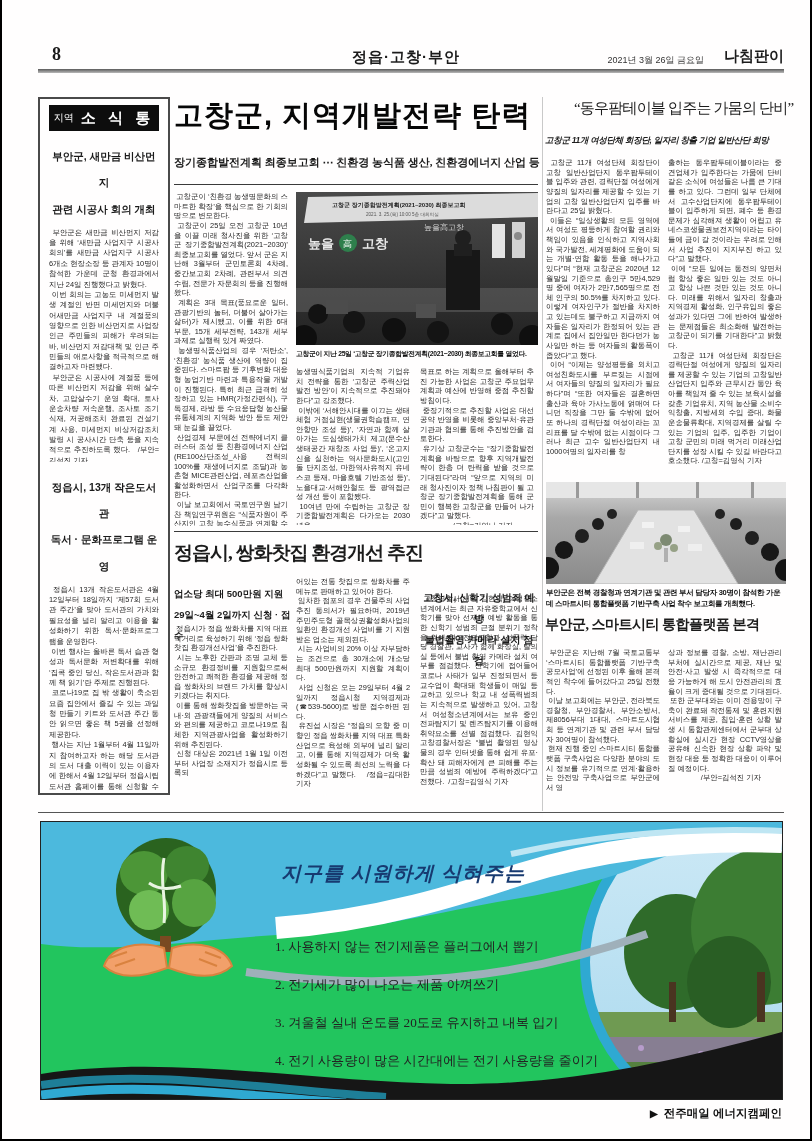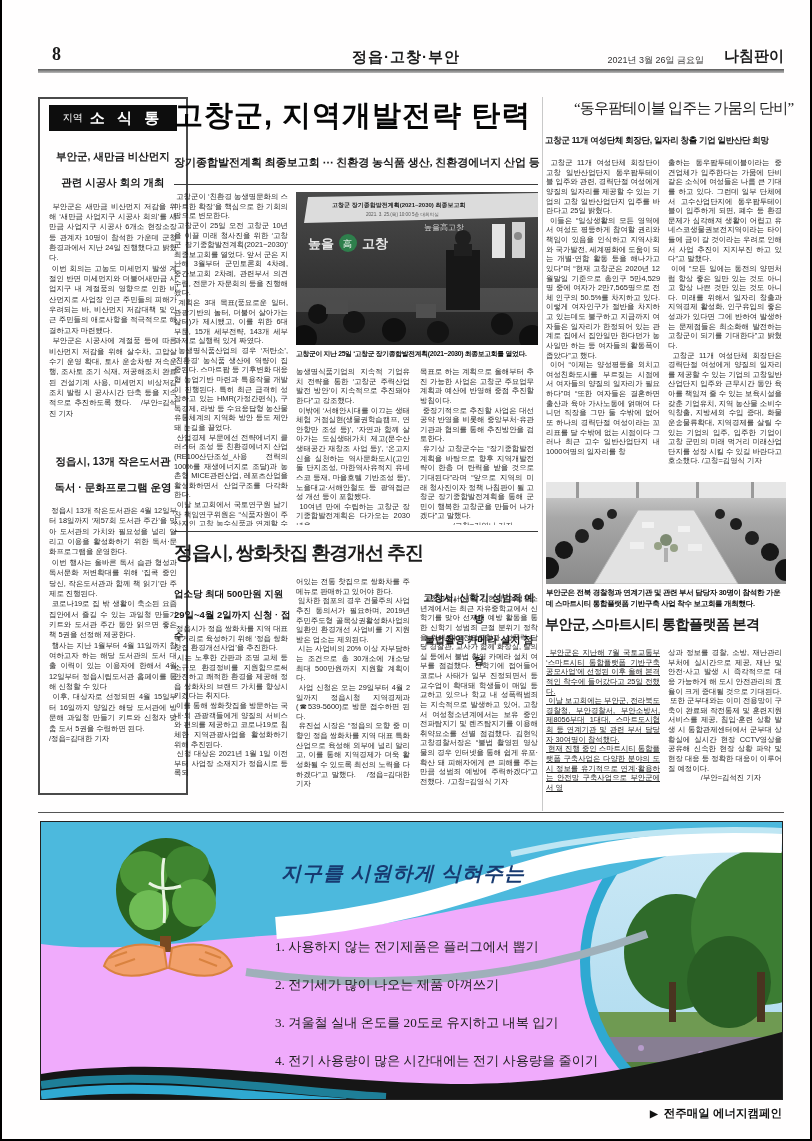--- a/index.html
+++ b/index.html
@@ -8,45 +8,45 @@
   .edge{position:absolute;background:#000;}
   
   .pgnum{position:absolute;left:52px;top:44px;font-family:"Liberation Serif",serif;font-size:18px;font-weight:700;}
   .section{position:absolute;left:0;right:0;top:48px;text-align:center;font-size:15px;font-weight:800;letter-spacing:1px;}
   .mdate{position:absolute;right:108px;top:54px;font-size:9px;color:#333;}
   .paper{position:absolute;right:28px;top:47px;font-size:15px;font-weight:900;}
   .mrule{position:absolute;left:38px;top:69px;width:746px;height:4px;background:linear-gradient(#5a5a5a,#b9b9b9);}
   .hrule{position:absolute;background:#3a3a3a;height:1px;}
   .vrule{position:absolute;background:#c9c9c9;width:1px;}
   
-  .sidebar{position:absolute;left:38px;top:97px;width:150px;height:698px;border:2px solid #4a4a4a;
+  .sidebar{position:absolute;left:38px;top:97px;width:132px;height:698px;border:2px solid #4a4a4a;
            box-sizing:border-box;padding:6px 9px;overflow:hidden;}
   .sb-head{background:#0d0d0d;color:#fff;height:26px;display:flex;align-items:center;justify-content:center;gap:7px;margin-bottom:12px;}
   .sb-head .b1{font-size:10px;}
   .sb-head .b2{font-size:15px;font-weight:800;letter-spacing:4px;}
   .sb-title{text-align:center;font-weight:800;font-size:10.5px;line-height:2.5;white-space:pre-line;}
   .news, .sb-body{font-size:7.4px;line-height:1.4;text-align:justify;white-space:pre-wrap;color:#1d1d1d;overflow:hidden;}
   .sb-body{margin-top:6px;}
   .sb-b1{height:234px;margin-bottom:12px;}
   
   .h-main{position:absolute;left:174px;top:96px;width:368px;font-size:29px;font-weight:900;letter-spacing:1px;color:#060606;white-space:nowrap;overflow:hidden;}
   .sub-main{position:absolute;left:174px;top:155px;width:366px;font-family:"Liberation Serif",serif;font-size:11px;font-weight:700;white-space:nowrap;overflow:hidden;}
   .news{position:absolute;width:114px;line-height:1.3;}
   .photo{position:absolute;overflow:hidden;background:#444;}
   .cap{position:absolute;font-weight:700;font-size:6.8px;letter-spacing:-0.3px;color:#111;overflow:hidden;}
   
   .h-je{position:absolute;left:174px;top:540px;width:270px;font-family:"Liberation Serif",serif;font-size:19px;font-weight:800;letter-spacing:-1px;white-space:nowrap;overflow:hidden;}
   .sub-je{position:absolute;left:174px;top:584px;width:122px;font-size:9.5px;font-weight:800;line-height:2.2;white-space:pre-line;overflow:hidden;}
   .h-po{position:absolute;left:420px;top:543px;width:118px;font-size:10px;font-weight:800;line-height:2.1;text-align:center;white-space:pre-line;overflow:hidden;margin-top:44px;}
   
   .h-dw{position:absolute;left:574px;top:99px;width:241px;font-family:"Liberation Serif",serif;font-size:15px;font-weight:400;letter-spacing:-0.8px;white-space:nowrap;overflow:hidden;}
-  .sub-dw{position:absolute;left:545px;top:135px;width:241px;font-size:8.5px;font-weight:800;letter-spacing:-0.3px;white-space:nowrap;overflow:hidden;}
+  .sub-dw{position:absolute;left:545px;top:135px;width:241px;font-size:8.5px;font-weight:800;letter-spacing:-0.3px;white-space:nowrap;overflow:hidden;font-style:italic;}
   .h-bu{position:absolute;left:545px;top:616px;width:241px;font-family:"Liberation Serif",serif;font-size:14px;font-weight:800;letter-spacing:-0.5px;white-space:nowrap;overflow:hidden;}
   
-  .ad{position:absolute;left:40px;top:821px;width:741px;height:277px;border:1px solid #222;box-sizing:content-box;background:#f0abfc;overflow:hidden;}
+  .ad{position:absolute;left:40px;top:821px;width:741px;height:277px;border:1px solid #222;box-sizing:content-box;background:#22c55e;overflow:hidden;}
   .ad svg.bg{position:absolute;left:0;top:0;}
   .ad .hands{position:absolute;left:28px;top:6px;}
   .ad-tag{position:absolute;left:240px;top:38px;font-size:20px;font-weight:800;font-style:italic;color:#173a70;letter-spacing:1px;}
   .ad-title{position:absolute;left:236px;top:70px;font-size:29px;font-weight:900;color:#1b2350;letter-spacing:4px;
             text-shadow:2px 3px 0 rgba(60,175,215,0.35);}
   .ad-items{position:absolute;left:234px;top:106px;font-family:"Liberation Serif",serif;font-size:13.2px;color:#222;
             line-height:38px;white-space:pre-line;}
   .campaign{position:absolute;right:30px;top:1106px;font-size:11.5px;font-weight:800;color:#111;display:flex;gap:6px;align-items:center;}
   .campaign .arr{font-size:10px;}
 </style>
@@ -203,21 +203,21 @@
         <circle cx="224" cy="70" r="9" fill="#181818"></circle>
         <circle cx="240" cy="88" r="11" fill="#141414"></circle>
       <rect x="96" y="40" width="12" height="6" fill="#f2f2f2"></rect>
         <rect x="132" y="44" width="12" height="6" fill="#f2f2f2"></rect>
       <rect x="84" y="60" width="14" height="7" fill="#efefef"></rect>
         <rect x="142" y="62" width="14" height="7" fill="#efefef"></rect>
     </svg>
   </div>
   <div class="cap" style="left:546px;top:588px;width:240px;height:22px;font-size:7.5px;line-height:1.4;">부안군은 전북 경찰청과 연계기관 및 관련 부서 담당자 30명이 참석한 가운데 스마트시티 통합플랫폼 기반구축 사업 착수 보고회를 개최했다.</div>
   <div class="h-bu">부안군, 스마트시티 통합플랫폼 본격</div>
-  <div class="news" style="left:546px;top:648px;height:162px;text-decoration:underline;"> 부안군은 지난해 7월 국토교통부 ‘스마트시티 통합플랫폼 기반구축 공모사업’에 선정된 이후 올해 본격적인 착수에 들어갔다고 25일 전했다.
+  <div class="news" style="left:546px;top:648px;height:162px;"> 부안군은 지난해 7월 국토교통부 ‘스마트시티 통합플랫폼 기반구축 공모사업’에 선정된 이후 올해 본격적인 착수에 들어갔다고 25일 전했다.
  이날 보고회에는 부안군, 전라북도경찰청, 부안경찰서, 부안소방서, 제8056부대 1대대, 스마트도시협회 등 연계기관 및 관련 부서 담당자 30여명이 참석했다.
  현재 진행 중인 스마트시티 통합플랫폼 구축사업은 다양한 분야의 도시 정보를 유기적으로 연계·활용하는 안전망 구축사업으로 부안군에서 영</div>
   <div class="news" style="left:668px;top:648px;height:162px;">상과 정보를 경찰, 소방, 재난관리 부처에 실시간으로 제공, 재난 및 안전·사고 발생 시 즉각적으로 대응 가능하게 해 도시 안전관리의 효율이 크게 증대될 것으로 기대된다.
  또한 군부대와는 이미 전용망이 구축이 완료돼 작전통제 및 훈련지원 서비스를 제공, 침입·훈련 상황 발생 시 통합관제센터에서 군부대 상황실에 실시간 현장 CCTV영상을 공유해 신속한 현장 상황 파악 및 현장 대응 등 정확한 대응이 이루어질 예정이다.
                 /부안=김석진 기자</div>
 
   <div class="hrule" style="left:38px;top:812px;width:746px;background:#555;"></div>
 
   <div class="ad">
     <svg class="bg" width="741" height="277" viewBox="0 0 741 277">

